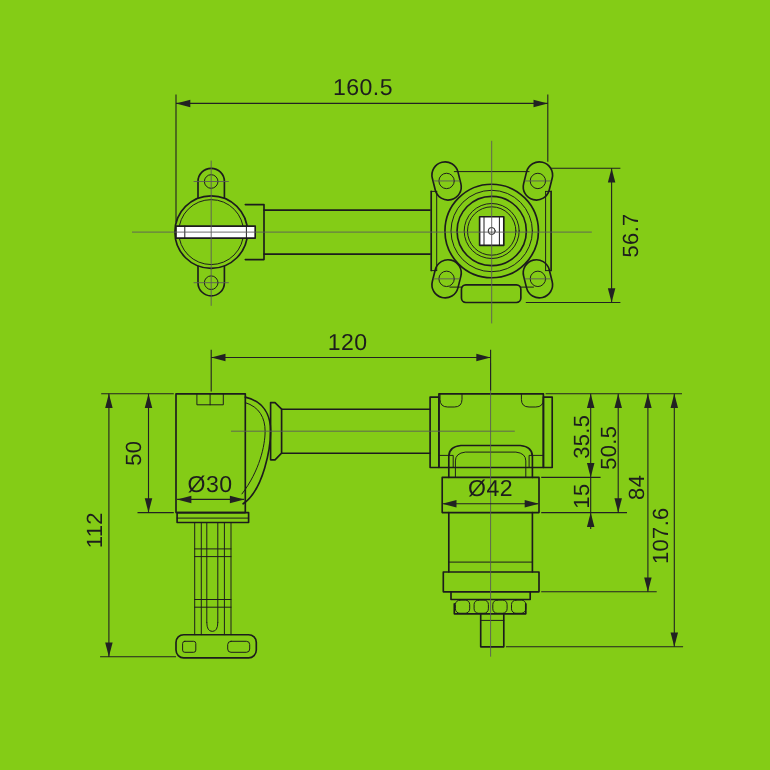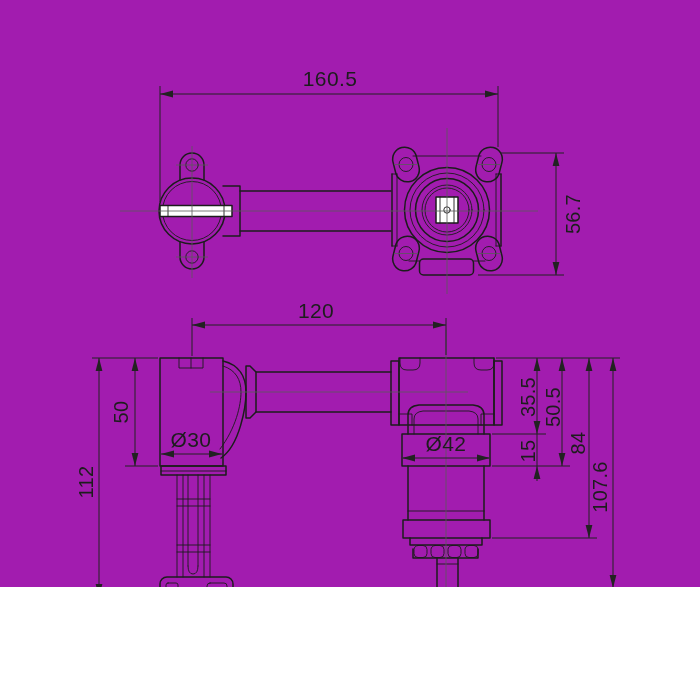--- a/index.html
+++ b/index.html
@@ -1,16 +1,16 @@
 <!DOCTYPE html>
 <html><head>
 <meta charset="utf-8">
 <style>
   html,body{margin:0;padding:0;background:#ffffff;}
-  .stage{width:700px;height:587px;background:#a21caf;position:relative;overflow:hidden;}
+  .stage{width:700px;height:700px;background:#84cc16;position:relative;overflow:hidden;}
   svg{display:block;}
   .obj{stroke:#1c1c1c;stroke-width:1.5;fill:none;stroke-linecap:round;stroke-linejoin:round;}
   .obj2{stroke:#1c1c1c;stroke-width:0.9;fill:none;stroke-linecap:round;stroke-linejoin:round;}
   .objw{stroke:#1c1c1c;stroke-width:1.5;fill:#ffffff;stroke-linejoin:round;}
   .cl{stroke:#5a5a5a;stroke-width:0.8;fill:none;}
   .dimln{stroke:#222222;stroke-width:1;fill:none;}
   .arr{fill:#222222;stroke:none;}
   .dim-text{font-family:"Liberation Sans",sans-serif;font-size:20px;fill:#1d1d1d;letter-spacing:0.3px;}
   .dim-text-lg{font-family:"Liberation Sans",sans-serif;font-size:21px;fill:#1d1d1d;letter-spacing:0.4px;}
 </style>

